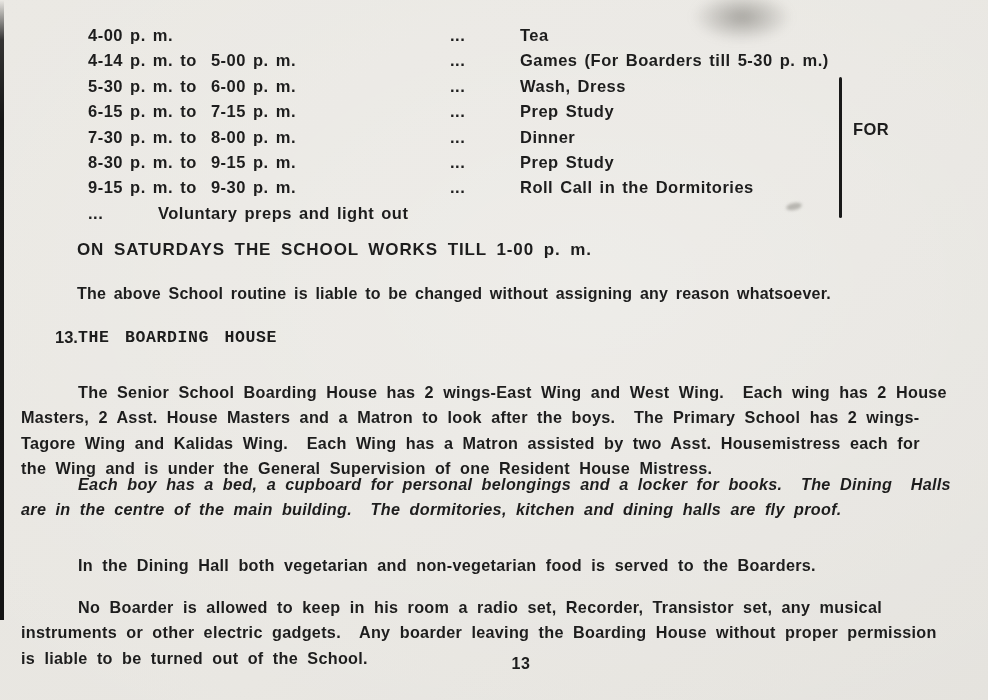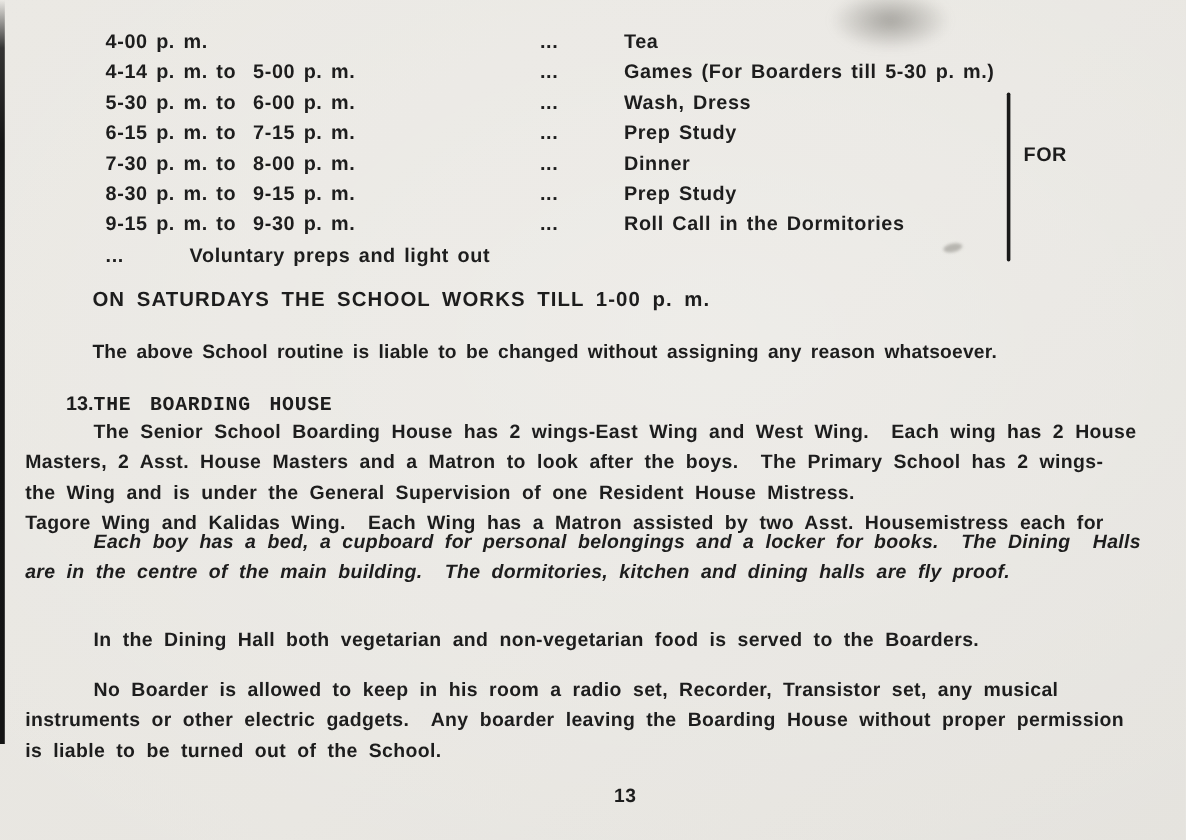--- a/index.html
+++ b/index.html
@@ -77,21 +77,21 @@
     white-space: pre;
     font-family: Liberation Mono, monospace;
   }
   
   .para {
     position: absolute; left: 21px; width: 950px;
     font-size: 16.2px; line-height: 25.4px;
     letter-spacing: 0.3px; word-spacing: 4.5px;
   }
   .para .pline { white-space: pre; height: 25.4px; }
-  .para .indent { padding-left: 57px; }
+  .para .indent { padding-left: 57px; margin-top: 32px; }
   .para1 { top: 348px; }
   .para2 { top: 440px; font-style: italic; }
   .para3 { top: 521px; }
   .para4 { top: 563px; }
   .page-number {
     position: absolute; left: 0; top: 655px; width: 964px;
     text-align: center; font-size: 16px; letter-spacing: 0.5px; padding-left: 39px;
   }
 </style>
 </head>
@@ -150,22 +150,22 @@
 
 <div class="saturday">ON SATURDAYS THE SCHOOL WORKS TILL 1-00 p. m.</div>
 <div class="routine-note">The above School routine is liable to be changed without assigning any reason whatsoever.</div>
 
 <div class="sec-number">13.</div>
 <div class="sec-title">THE BOARDING HOUSE</div>
 
 <div class="para para1">
   <div class="pline indent">The Senior School Boarding House has 2 wings-East Wing and West Wing.  Each wing has 2 House</div>
   <div class="pline">Masters, 2 Asst. House Masters and a Matron to look after the boys.  The Primary School has 2 wings-</div>
+  <div class="pline">Tagore Wing and Kalidas Wing.  Each Wing has a Matron assisted by two Asst. Housemistress each for</div>
   <div class="pline">the Wing and is under the General Supervision of one Resident House Mistress.</div>
-  <div class="pline">Tagore Wing and Kalidas Wing.  Each Wing has a Matron assisted by two Asst. Housemistress each for</div>
 </div>
 
 <div class="para para2">
   <div class="pline indent">Each boy has a bed, a cupboard for personal belongings and a locker for books.  The Dining  Halls</div>
   <div class="pline">are in the centre of the main building.  The dormitories, kitchen and dining halls are fly proof.</div>
 </div>
 
 <div class="para para3">
   <div class="pline indent">In the Dining Hall both vegetarian and non-vegetarian food is served to the Boarders.</div>
 </div>

